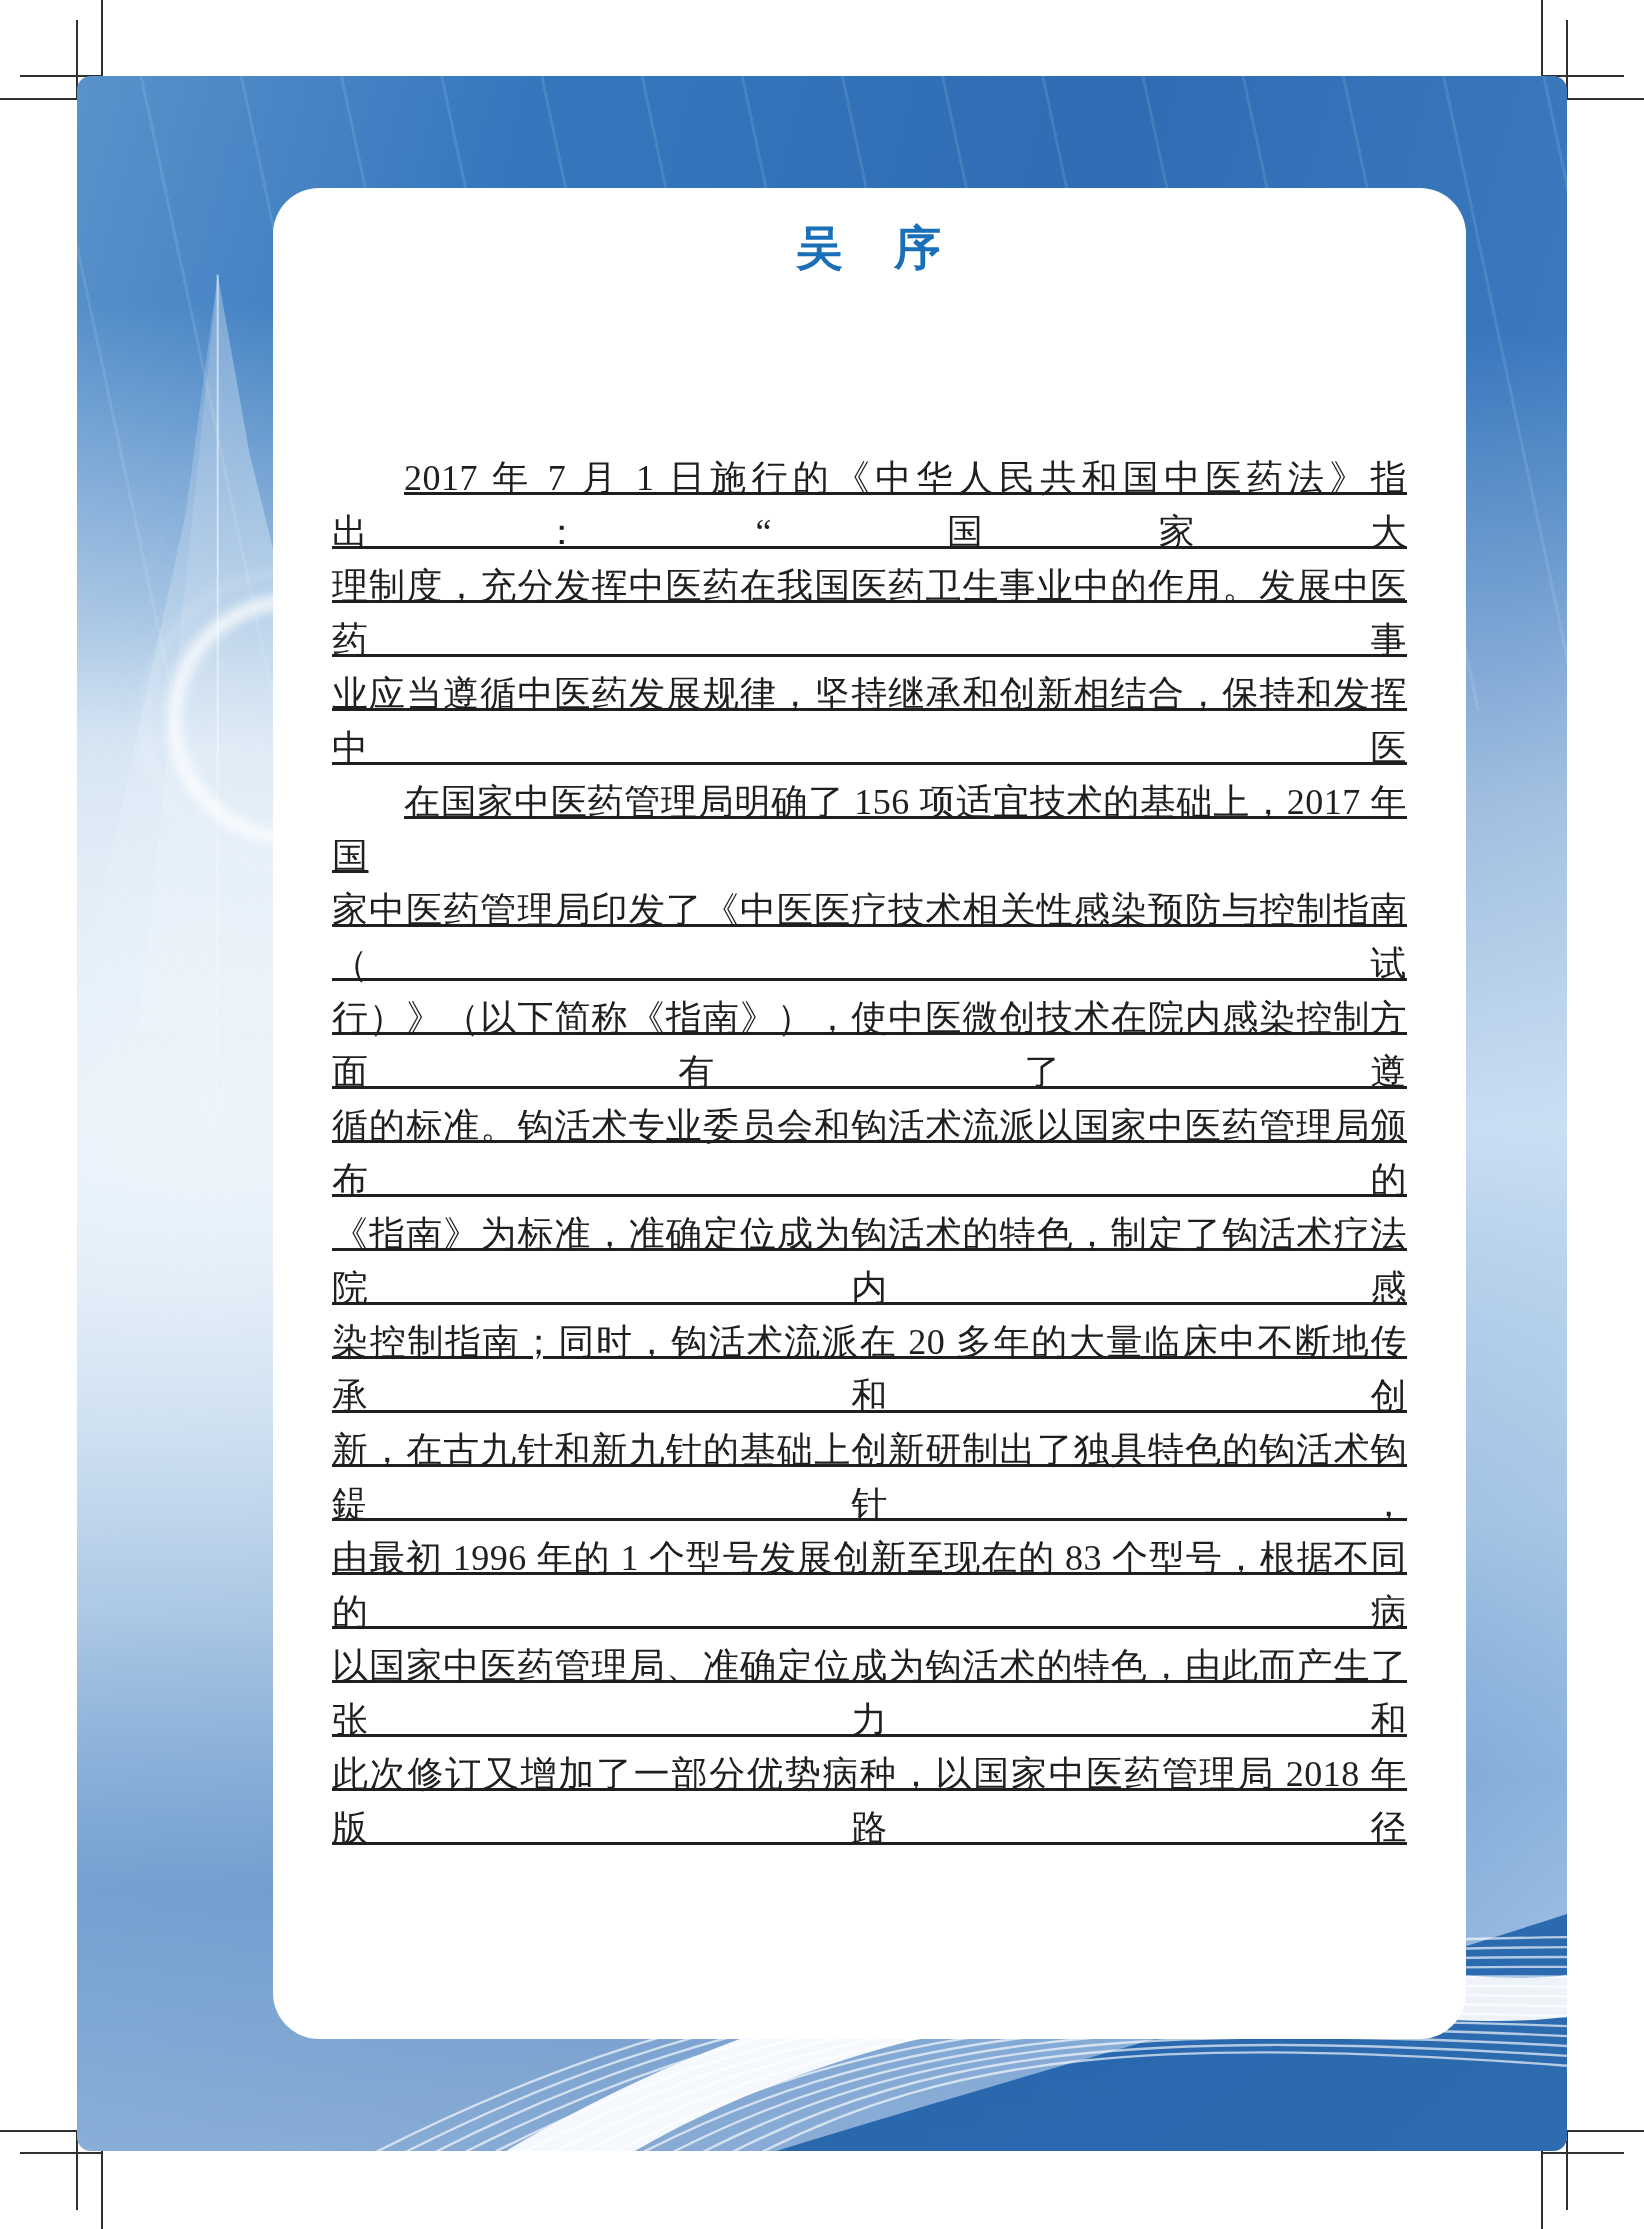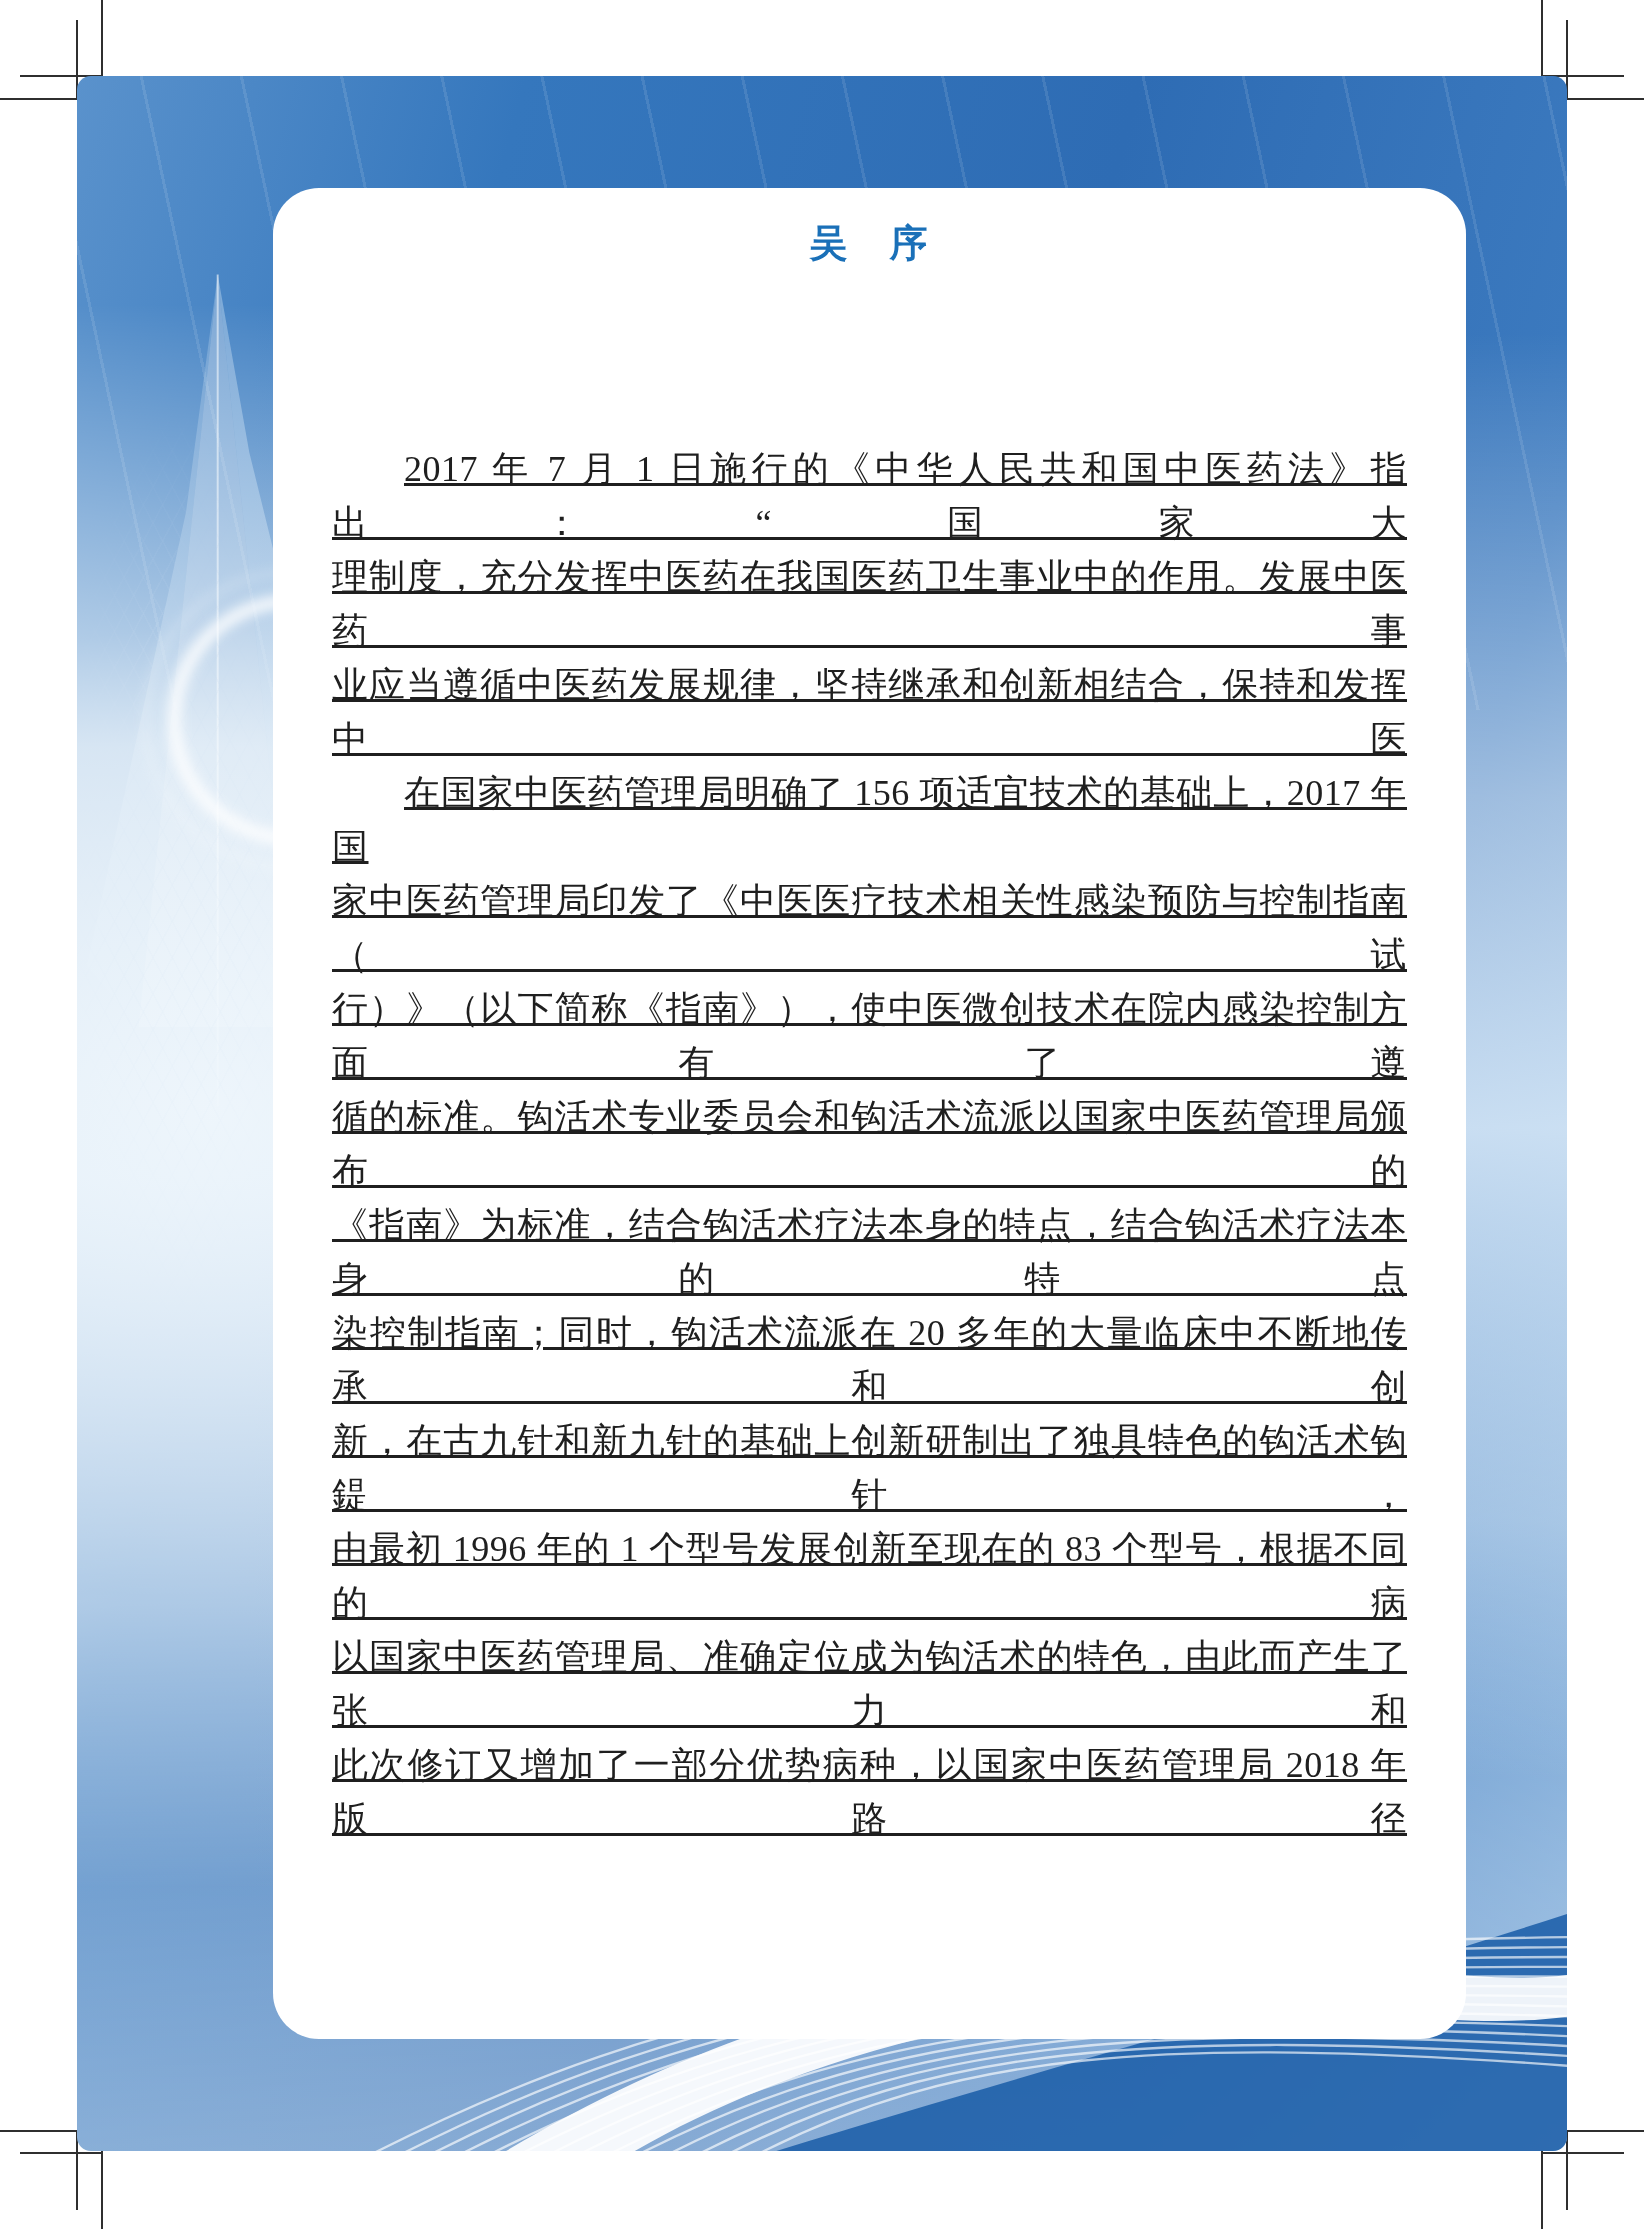--- a/index.html
+++ b/index.html
@@ -62,21 +62,21 @@
   .waves{position:absolute;left:0;bottom:0;width:1490px;height:297px;}
 
   
   .card{
     position:absolute;left:196px;top:112px;width:1193px;height:1851px;
     background:#ffffff;border-radius:46px;box-sizing:border-box;
     padding:36px 59px 0 59px;
   }
   .title{
     font-family:"Liberation Sans","DejaVu Sans",sans-serif;
-    font-weight:700;font-size:38px;line-height:1;text-align:center;
+    font-weight:700;font-size:47px;line-height:1;text-align:center;
     color:var(--title-blue,#1a70b8);letter-spacing:2px;
   }
   .bodytext{margin-top:180px;color:var(--text-color,#1f1f1f);font-size:36px;text-decoration:underline;}
   .line{
     line-height:54px;text-align:justify;text-align-last:justify;
     letter-spacing:0.5px;
   }
   .line.first{text-indent:2em;}
   .line.plast{text-align-last:left;}
 </style>
@@ -153,21 +153,21 @@
     <div class="title">吴　序</div>
 
     <div class="bodytext">
         <div class="line first">2017 年 7 月 1 日施行的《中华人民共和国中医药法》指出：“国家大</div>
         <div class="line">理制度，充分发挥中医药在我国医药卫生事业中的作用。发展中医药事</div>
         <div class="line">业应当遵循中医药发展规律，坚持继承和创新相结合，保持和发挥中医</div>
         <div class="line first">在国家中医药管理局明确了 156 项适宜技术的基础上，2017 年国</div>
         <div class="line">家中医药管理局印发了《中医医疗技术相关性感染预防与控制指南（试</div>
         <div class="line">行）》（以下简称《指南》），使中医微创技术在院内感染控制方面有了遵</div>
         <div class="line">循的标准。钩活术专业委员会和钩活术流派以国家中医药管理局颁布的</div>
-        <div class="line">《指南》为标准，结合钩活术疗法本身的特点，结合钩活术疗法本身的特点</div>
+        <div class="line">《指南》为标准，准确定位成为钩活术的特色，制定了钩活术疗法院内感</div>
         <div class="line">染控制指南；同时，钩活术流派在 20 多年的大量临床中不断地传承和创</div>
         <div class="line">新，在古九针和新九针的基础上创新研制出了独具特色的钩活术钩鍉针，</div>
         <div class="line">由最初 1996 年的 1 个型号发展创新至现在的 83 个型号，根据不同的病</div>
         <div class="line">以国家中医药管理局、准确定位成为钩活术的特色，由此而产生了张力和</div>
         <div class="line">此次修订又增加了一部分优势病种，以国家中医药管理局 2018 年版路径</div>
       </div>
 
   </div>
 </div>
 

